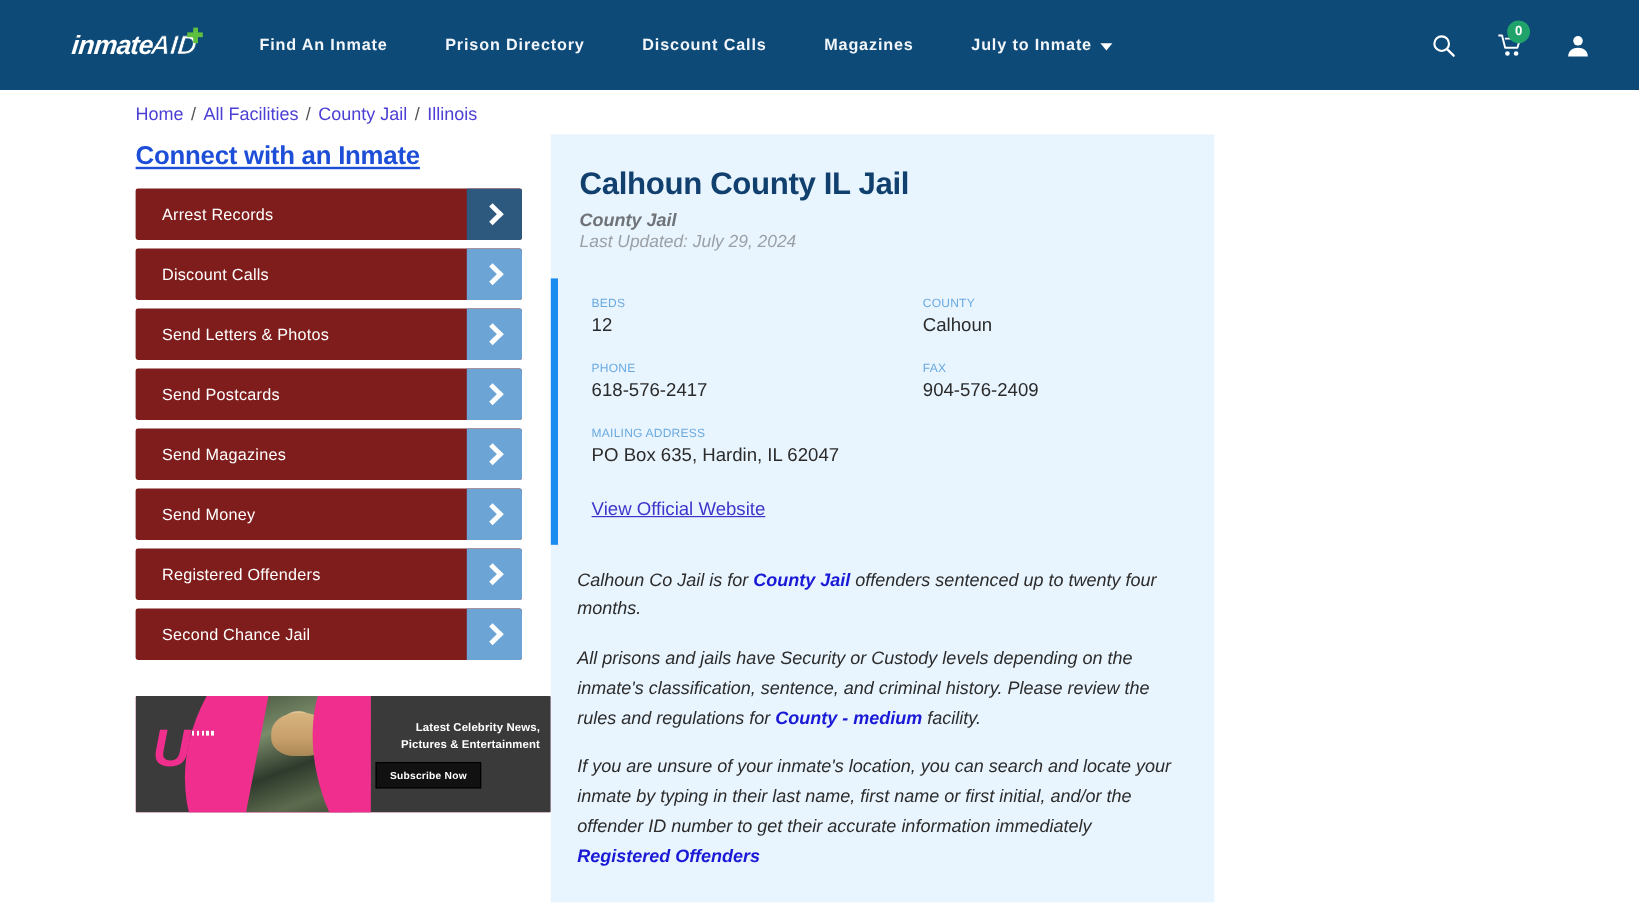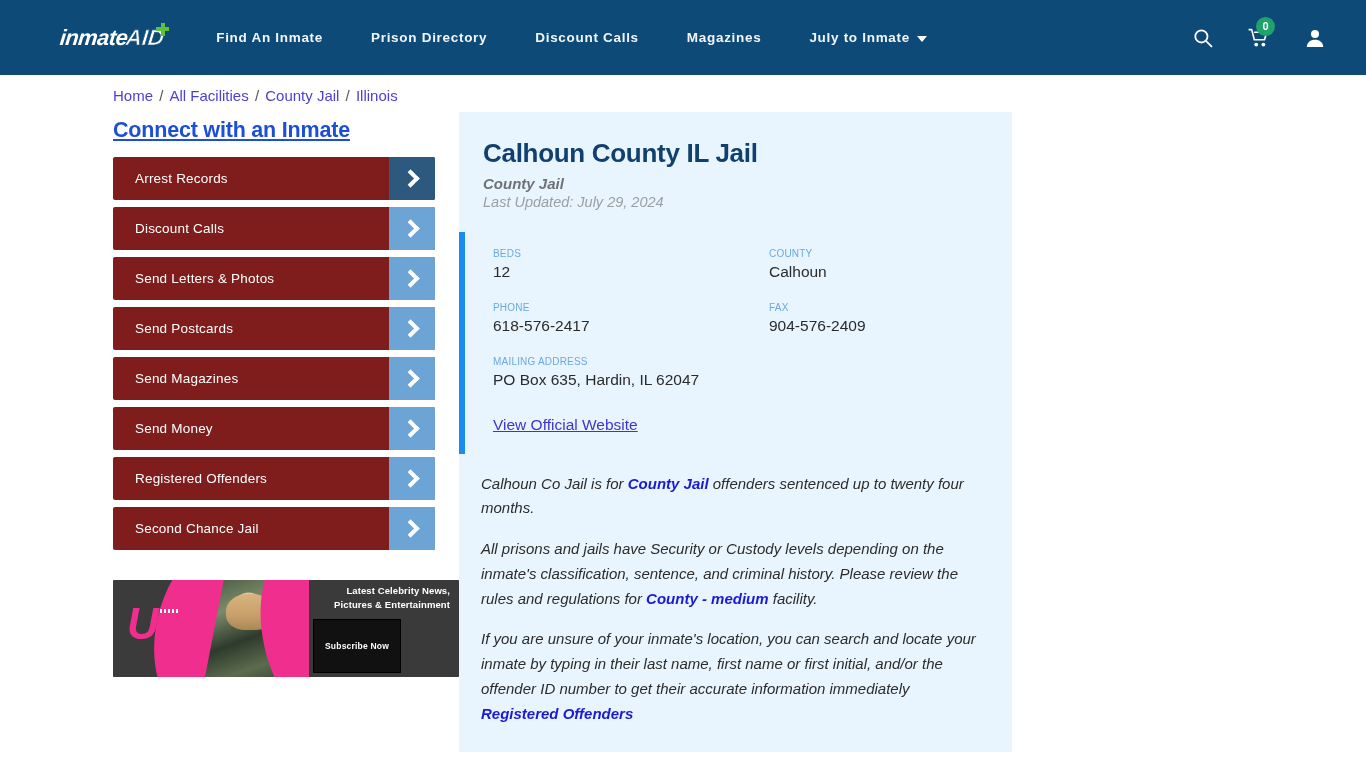--- a/index.html
+++ b/index.html
@@ -277,21 +277,21 @@
     text-align: right;
     line-height: 1.42;
     letter-spacing: 0.1px;
   }
   .ad-btn {
     margin-top: 8px;
     background: #111;
     color: #fff;
     font-size: 8.5px;
     font-weight: bold;
-    padding: 21px 11px;
+    padding: 5px 11px;
     letter-spacing: 0.2px;
     border: 1px solid #000;
     cursor: pointer;
   }
 
   
   .mainpanel {
     margin-left: 24px;
     width: 553px;
     background: #e9f5fe;

